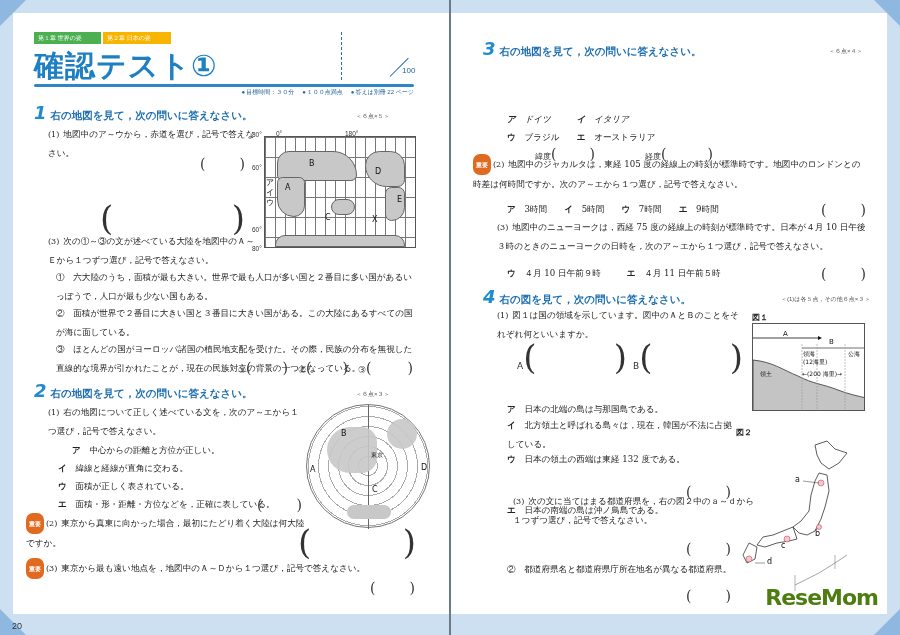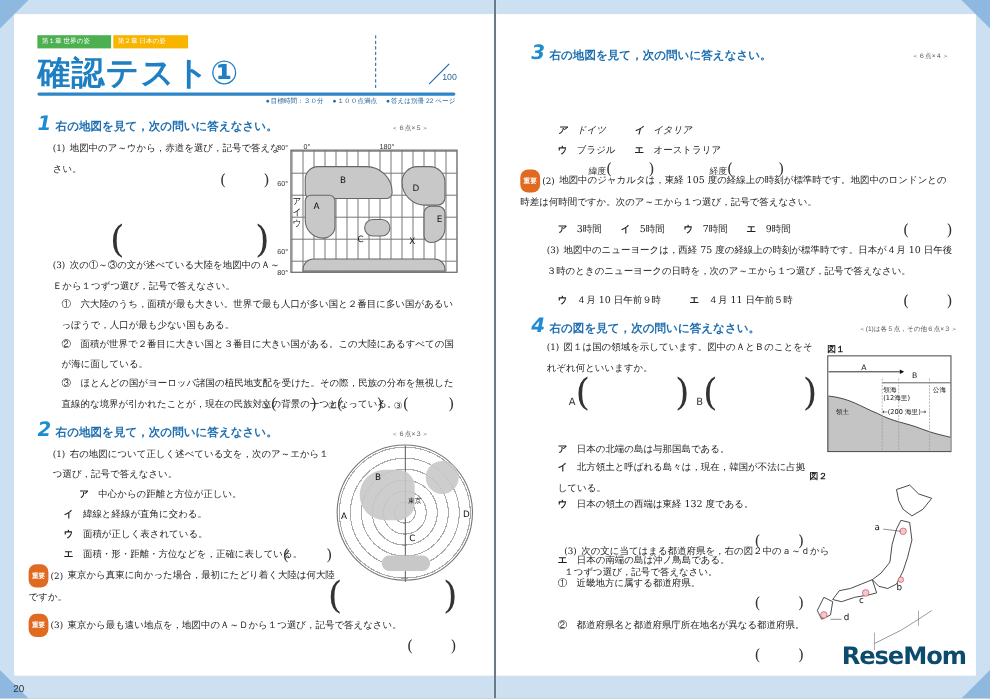--- a/index.html
+++ b/index.html
@@ -61,21 +61,21 @@
       linear-gradient(to bottom, #777 1px, transparent 1px);
     background-size: 10px 100%, 100% 20px; }
   .land { position: absolute; background: #c8c8c8; border: 1px solid #666; }
   .map-label { position: absolute; font-family: "DejaVu Sans", sans-serif; font-size: 8px; color: #111; }
   .lat-label { position: absolute; font-family: "Liberation Sans", sans-serif; font-size: 6.5px; color: #333; }
 
   .azimuthal { position: absolute; border-radius: 50%; border: 1px solid #777; background:
       repeating-radial-gradient(circle, #fff 0, #fff 9px, #aaa 9px, #aaa 10px); }
   .az-line { position: absolute; background: #666; }
 
-  .logo { position: absolute; right: 22px; bottom: 25px; font-family: "DejaVu Sans", sans-serif; font-weight: bold; font-size: 22px; color: #0c4a6e; letter-spacing: -1px; }
+  .logo { position: absolute; right: 22px; bottom: 25px; font-family: "DejaVu Sans", sans-serif; font-weight: bold; font-size: 22px; color: #4d7c0f; letter-spacing: -1px; }
 </style>
 </head>
 <body>
 
 <div class="spread">
 
   <div class="page page-left">
     <div class="band-top"></div>
     <div class="band-side-left"></div>
     <div class="band-bottom"></div>
@@ -295,21 +295,20 @@
     <div class="q" style="left:56px; top:450px; width:230px;"><b>ウ</b>　<span>日本の領土の西端は東経 132 度である。</span></div>
     <div class="q" style="left:56px; top:467px; width:230px;margin-top:34px;"><b>エ</b>　<span>日本の南端の島は沖ノ鳥島である。</span></div>
     <div class="bracket" style="left:235px; top:484px; width:45px;">
         <span>(</span>
         <span>)</span>
       </div>
 
     <div class="q" style="left:46px; top:492px; width:245px;margin-left:16px;">
       <span class="qnum">(3)</span><span>次の文に当てはまる都道府県を，右の図２中のａ～ｄから１つずつ選び，記号で答えなさい。</span>
     </div>
-    <div class="q" style="left:56px; top:522px; width:230px;">①　近畿地方に属する都道府県。</div>
     <div class="bracket" style="left:235px; top:541px; width:45px;">
         <span>(</span>
         <span>)</span>
       </div>
     <div class="q" style="left:56px; top:560px; width:230px;">②　都道府県名と都道府県庁所在地名が異なる都道府県。</div>
     <div class="bracket" style="left:235px; top:588px; width:45px;">
         <span>(</span>
         <span>)</span>
       </div>
 

